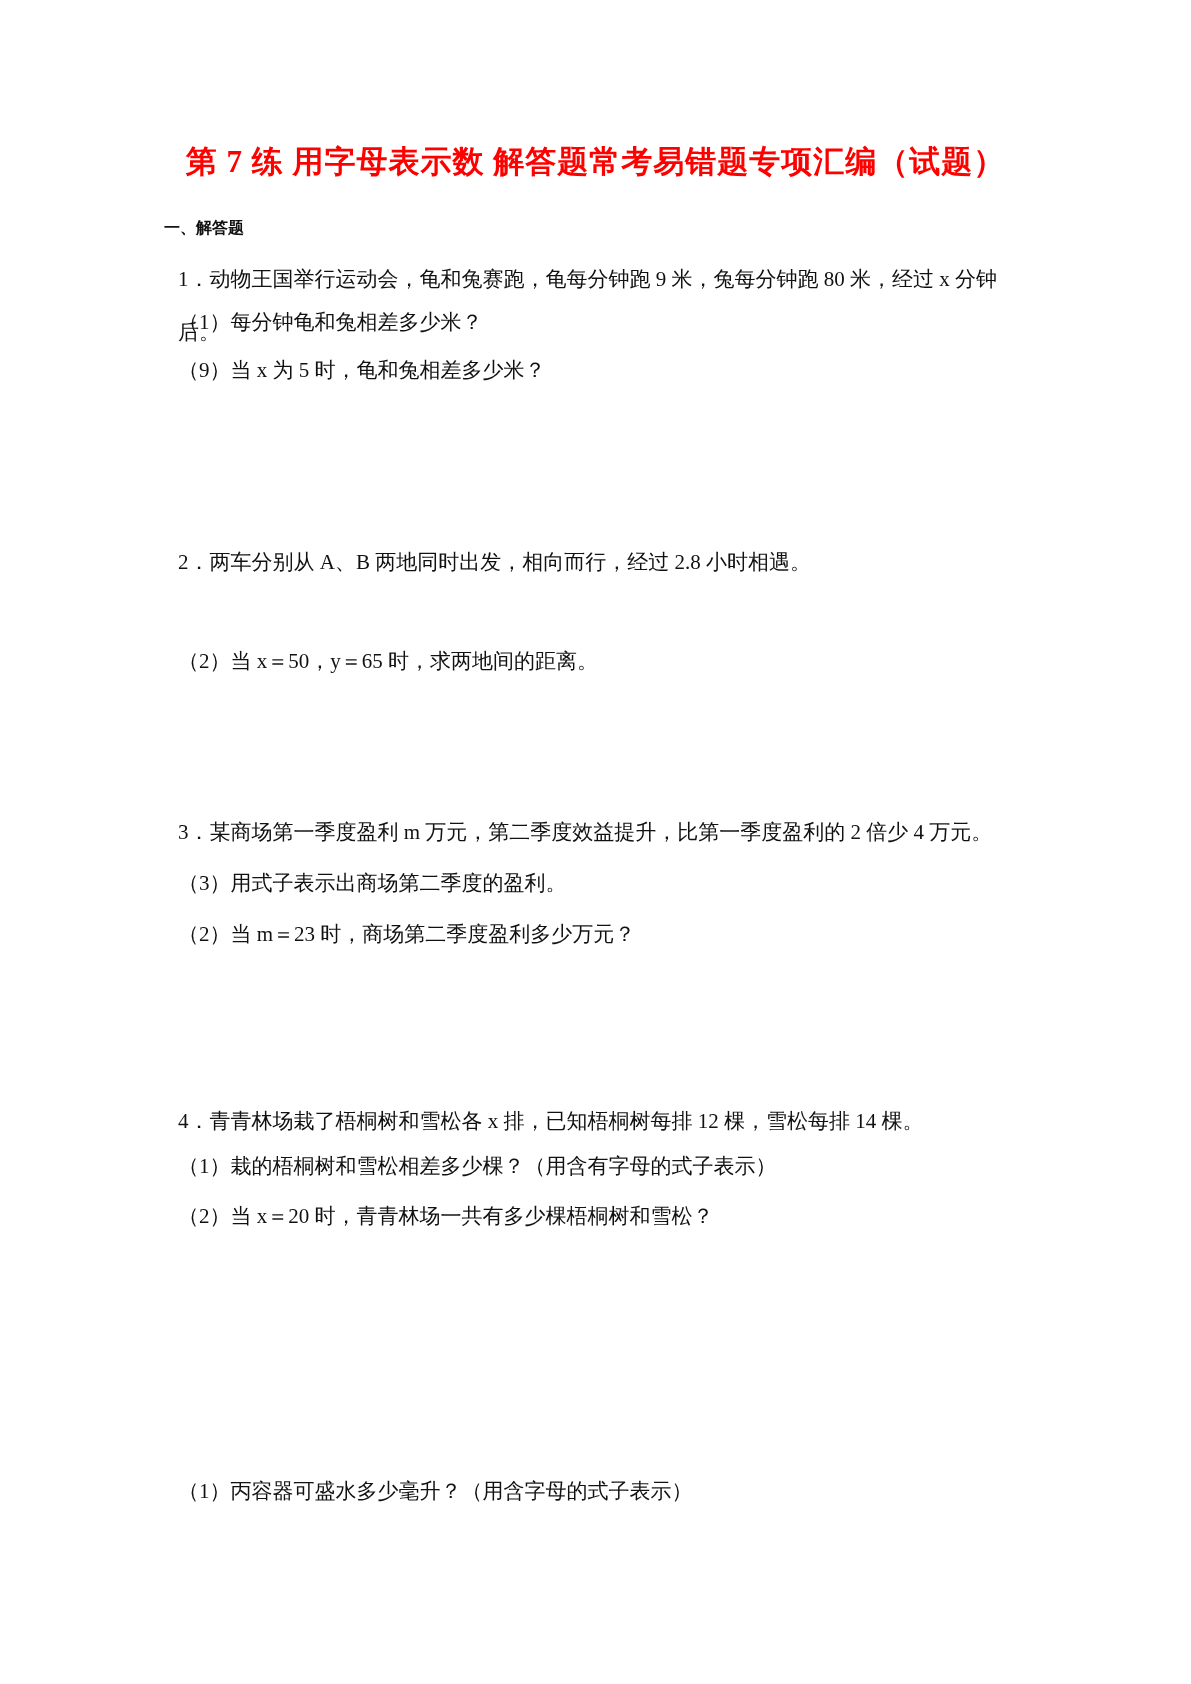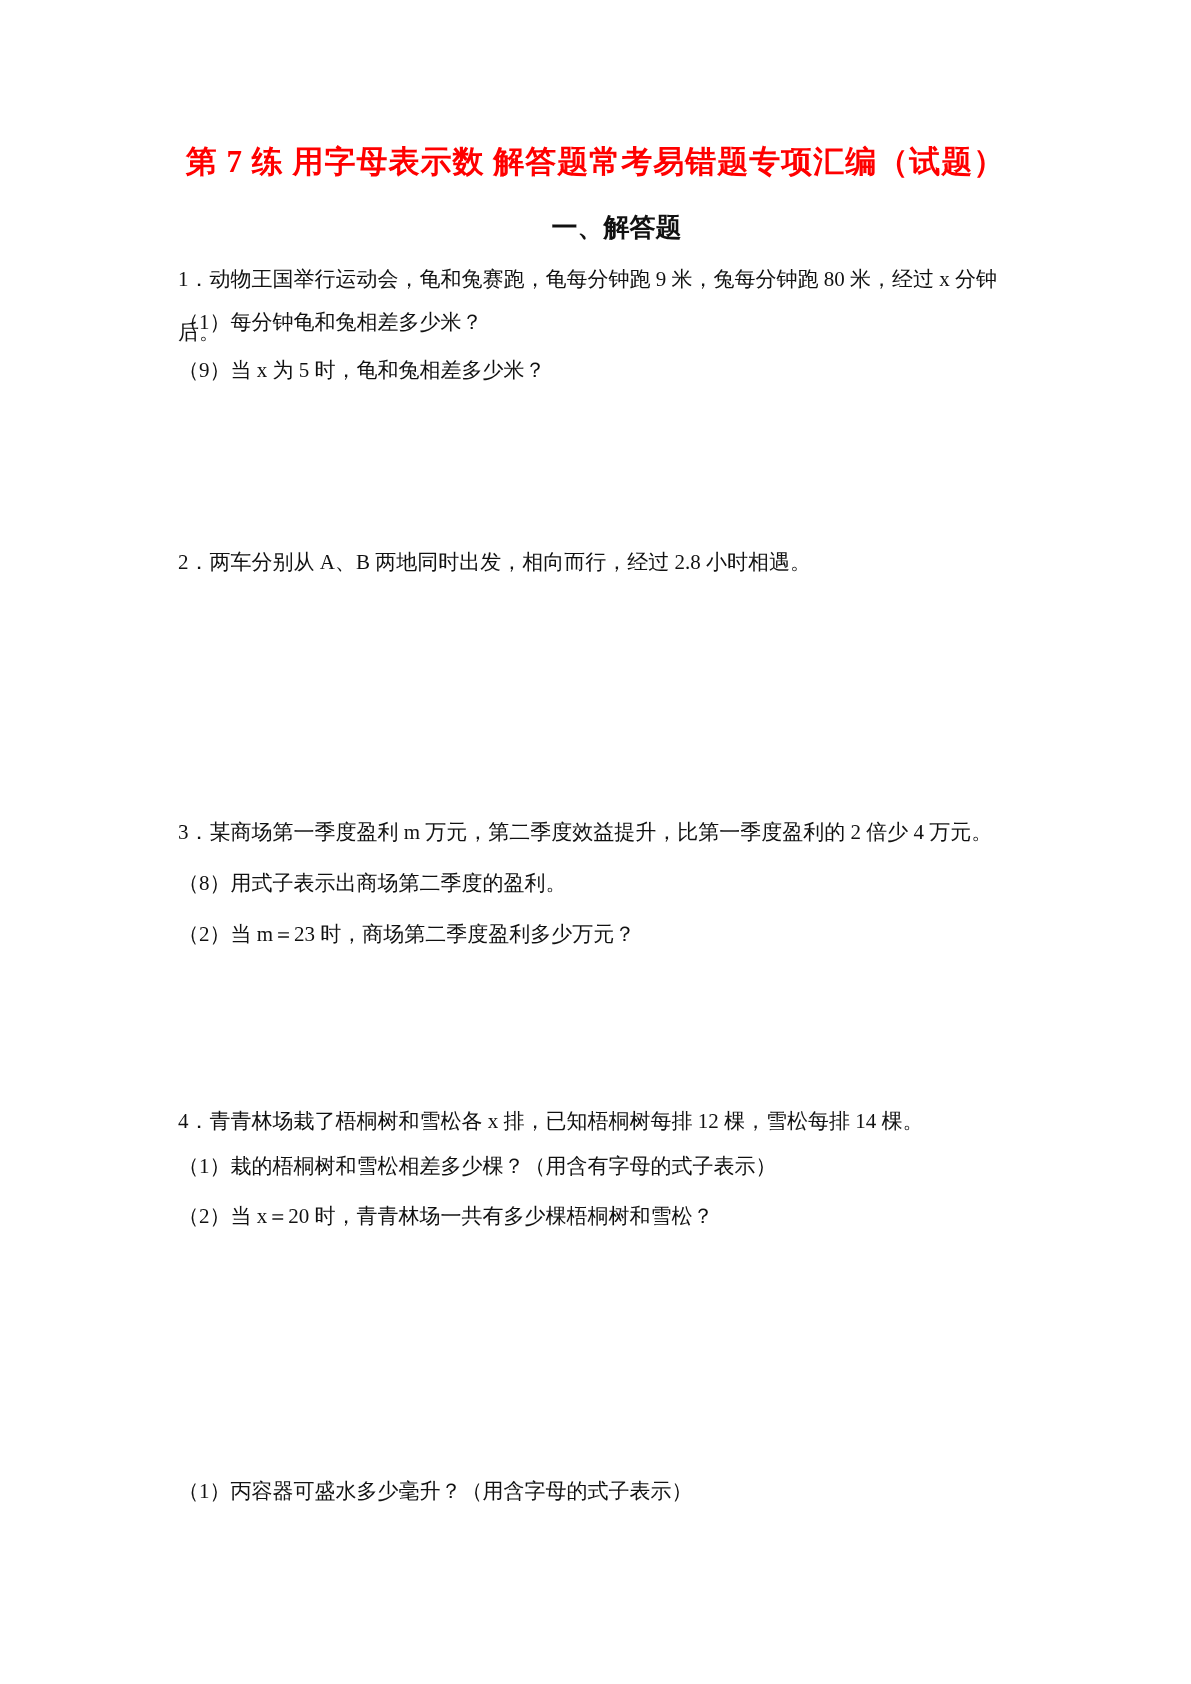--- a/index.html
+++ b/index.html
@@ -24,27 +24,26 @@
     text-align: center;
     font-size: 31px;
     font-weight: bold;
     color: #ff0000;
     letter-spacing: 1px;
     line-height: 40px;
     margin: 0;
   }
   .section-heading {
     position: absolute;
-    left: 194px;
+    left: 164px;
     width: 845px;
     top: 214px;
-    font-size: 26px;
+    font-size: 16px;
     font-weight: bold;
     line-height: 28px;
-    text-align: center;
   }
   .line {
     position: absolute;
     left: 178px;
     width: 845px;
     font-size: 21px;
     line-height: 53px;
     white-space: normal;
   }
   .l-q1-stem { top: 253px; }
@@ -69,23 +68,24 @@
 
   <h1 class="doc-title">第 7 练 用字母表示数 解答题常考易错题专项汇编（试题）</h1>
 
   <div class="section-heading">一、解答题</div>
 
   <div class="line l-q1-stem">1．动物王国举行运动会，龟和兔赛跑，龟每分钟跑 9 米，兔每分钟跑 80 米，经过 x 分钟后。</div>
   <div class="line l-q1-p1">（1）每分钟龟和兔相差多少米？</div>
   <div class="line l-q1-p2">（9）当 x 为 5 时，龟和兔相差多少米？</div>
 
   <div class="line l-q2-stem">2．两车分别从 A、B 两地同时出发，相向而行，经过 2.8 小时相遇。</div>
+  <div class="line l-q2-p2">（2）当 x＝50，y＝65 时，求两地间的距离。</div>
 
   <div class="line l-q3-stem">3．某商场第一季度盈利 m 万元，第二季度效益提升，比第一季度盈利的 2 倍少 4 万元。</div>
-  <div class="line l-q3-p1">（8）用式子表示出商场第二季度的盈利。</div>
+  <div class="line l-q3-p1">（3）用式子表示出商场第二季度的盈利。</div>
   <div class="line l-q3-p2">（2）当 m＝23 时，商场第二季度盈利多少万元？</div>
 
   <div class="line l-q4-stem">4．青青林场栽了梧桐树和雪松各 x 排，已知梧桐树每排 12 棵，雪松每排 14 棵。</div>
   <div class="line l-q4-p1">（1）栽的梧桐树和雪松相差多少棵？（用含有字母的式子表示）</div>
   <div class="line l-q4-p2">（2）当 x＝20 时，青青林场一共有多少棵梧桐树和雪松？</div>
 
   <div class="line l-q5-p1">（1）丙容器可盛水多少毫升？（用含字母的式子表示）</div>
 
 </div>
 

